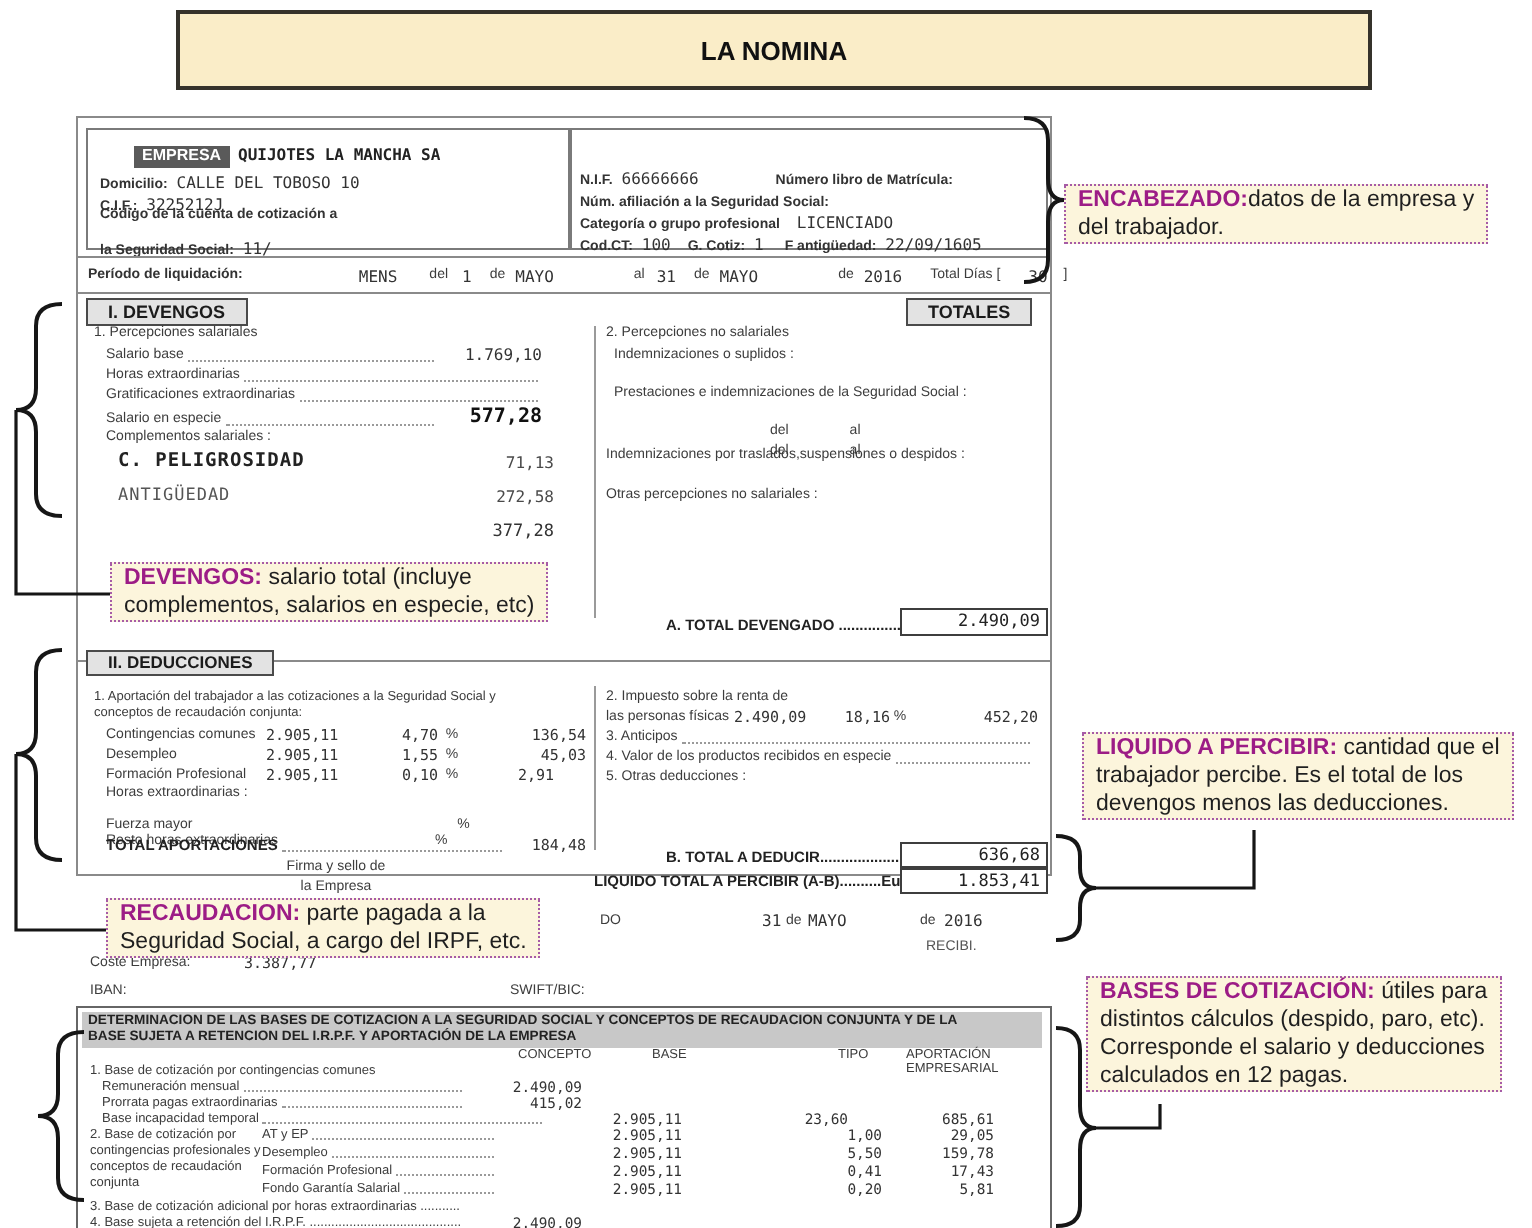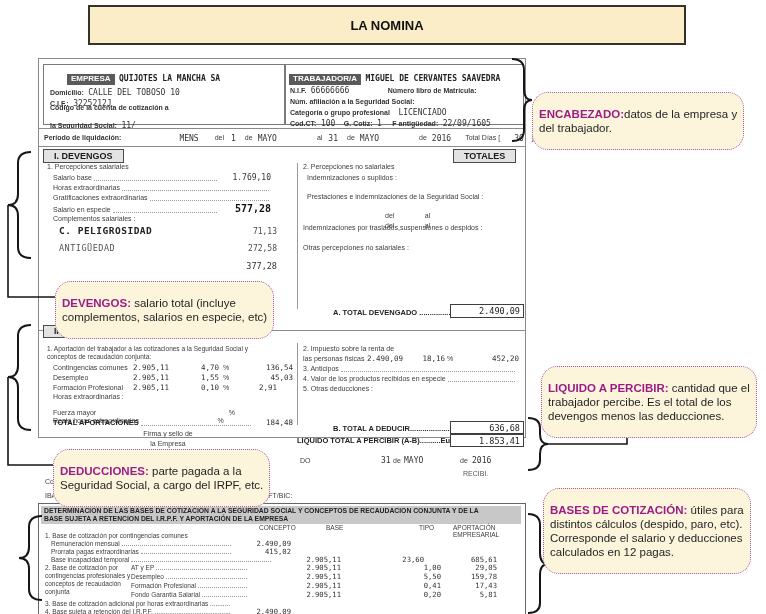--- a/index.html
+++ b/index.html
@@ -15,22 +15,22 @@
   .t75b{font-size:7.5px;font-weight:bold;color:#222;line-height:1.1;}
   .t65{font-size:6.5px;color:#3c3c3c;line-height:1.1;}
   .mono{font-family:"DejaVu Sans Mono",monospace;color:#222;}
   .m8{font:8px "DejaVu Sans Mono",monospace;color:#333;}
   .m75{font:7.5px "DejaVu Sans Mono",monospace;color:#333;}
   .m72{font:7.2px "DejaVu Sans Mono",monospace;color:#333;}
   .frow{display:flex;align-items:flex-end;}
   .ldr{flex:1;border-bottom:1px dotted #9a9a9a;margin:0 2px 1px 2px;height:2px;}
   .vbox{position:absolute;border:1px solid #3e3e3e;background:#fff;
         font:8.5px "DejaVu Sans Mono",monospace;text-align:right;padding:1px 3px 0 0;z-index:4;}
-  .callout{position:absolute;background:#FCF5DC;border:1.5px dotted #A65BA6;border-radius:16px;
-           padding:14px 6px;font-size:11.5px;line-height:1.22;color:#1f1f1f;white-space:nowrap;z-index:6;}
+  .callout{position:absolute;background:#FCF5DC;border:1.5px dotted #A65BA6;border-radius:0;
+           padding:0 6px;font-size:11.5px;line-height:1.22;color:#1f1f1f;white-space:nowrap;z-index:6;}
   .callout b{color:#9C1C86;}
   .rt{text-align:right;}
   svg.overlay{position:absolute;left:0;top:0;z-index:5;pointer-events:none;}
   .divline{position:absolute;border-left:1px solid #9a9a9a;width:0;}
 </style>
 </head>
 <body>
 
 <div class="ab" style="left:88px;top:5px;width:594px;height:36px;background:#FAEDC8;border:2px solid #35322b;
             display:flex;align-items:center;justify-content:center;">
@@ -54,24 +54,20 @@
     <div class="ab" style="left:6px;top:39px;">
       <div class="t7b">Código de la cuenta de cotización a</div>
       <div style="white-space:nowrap;margin-top:2px;">
         <span class="t7b">la Seguridad Social:</span>
         <span class="m8">11/</span>
       </div>
     </div>
   </div>
 
   <div class="inbox" style="left:246px;top:5px;width:237px;height:59px;">
-    <div class="ab" style="left:3px;top:2px;white-space:nowrap;">
-      <span class="chip">TRABAJADOR/A</span>
-      <span class="mono" style="font-size:8px;font-weight:bold;">MIGUEL DE CERVANTES SAAVEDRA</span>
-    </div>
     <div class="ab" style="left:4px;top:14px;white-space:nowrap;">
       <span class="t7b">N.I.F.</span>
       <span class="m8">66666666</span>
       <span class="t7b" style="margin-left:34px;">Número libro de Matrícula:</span>
     </div>
     <div class="ab" style="left:4px;top:25px;">
       <span class="t7b">Núm. afiliación a la Seguridad Social:</span>
     </div>
     <div class="ab" style="left:4px;top:36px;white-space:nowrap;">
       <span class="t7b">Categoría o grupo profesional</span>
@@ -343,21 +339,21 @@
   <span>complementos, salarios en especie, etc)</span>
 </div>
 
 <div class="callout" style="left:541px;top:366px;">
   <b>LIQUIDO A PERCIBIR:</b><span> cantidad que el</span><br>
   <span>trabajador percibe. Es el total de los</span><br>
   <span>devengos menos las deducciones.</span>
 </div>
 
 <div class="callout" style="left:53px;top:449px;">
-  <b>DEDUCCIONES:</b><span> parte pagada a la</span><br>
+  <b>RECAUDACION:</b><span> parte pagada a la</span><br>
   <span>Seguridad Social, a cargo del IRPF, etc.</span>
 </div>
 
 <div class="callout" style="left:543px;top:488px;">
   <b>BASES DE COTIZACIÓN:</b><span> útiles para</span><br>
   <span>distintos cálculos (despido, paro, etc).</span><br>
   <span>Corresponde el salario y deducciones</span><br>
   <span>calculados en 12 pagas.</span>
 </div>
 

